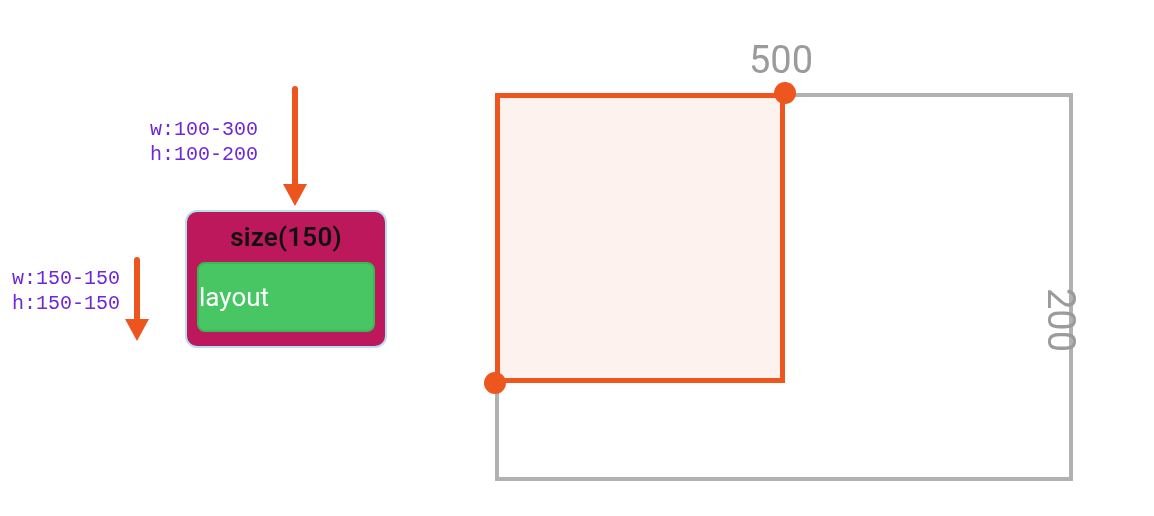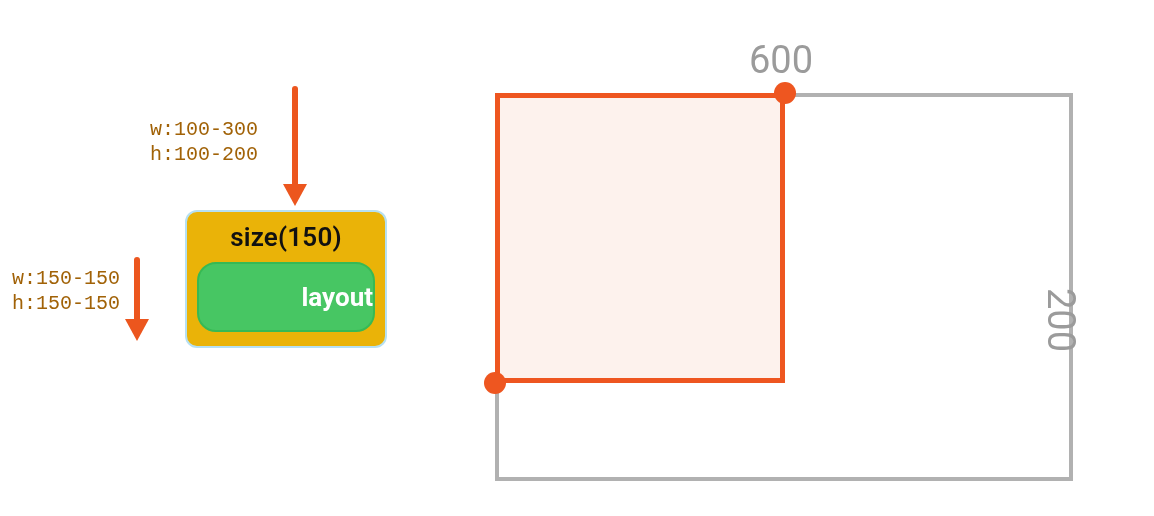--- a/index.html
+++ b/index.html
@@ -48,61 +48,61 @@
   #arrow-top { left: 286px; top: 86px; height: 120px; }
   #arrow-top .shaft { top: 0; height: 100px; }
   #arrow-top .head  { top: 98px; }
   
   #arrow-bottom { left: 128px; top: 257px; height: 84px; }
   #arrow-bottom .shaft { top: 0; height: 64px; }
   #arrow-bottom .head  { top: 62px; }
 
   .constraint-label {
     position: absolute;
-    color: #a16207;
+    color: #6d28d9;
     font-size: 20px;
     line-height: 1.25;
     text-align: left;
     white-space: pre;
   }
   #lbl-top    { left: 150px; top: 117px; }
   #lbl-bottom { left:   12px; top: 266px; }
 
   
   .node-size {
     position: absolute;
     left: 185px;
     top: 210px;
     width: 202px;
     height: 138px;
-    background: #eab308;
+    background: #be185d;
     border: 2px solid #b6e0f2;
     border-radius: 12px;
     box-sizing: border-box;
     padding: 8px 10px 10px 10px;
   }
   .node-size .title {
     text-align: center;
     font-size: 26px;
     font-weight: 600;
     color: #111;
     margin: 2px 0 10px 0;
     letter-spacing: 0.2px;
   }
   .node-layout {
     background: #47c663;
     border: 2px solid #37b954;
-    border-radius: 19px;
+    border-radius: 8px;
     height: 66px;
     display: flex;
     align-items: center;
-    justify-content: flex-end;
+    justify-content: flex-start;
     color: #ffffff;
     font-size: 26px;
-    font-weight: 700;
+    font-weight: 400;
   }
 
   
   .canvas {
     position: absolute;
     left: 495px;
     top: 20px;
     width: 640px;
     height: 480px;
   }
@@ -182,15 +182,15 @@
   <div id="lbl-bottom" class="constraint-label mono">w:150-150
 h:150-150</div>
 </div>
 
 <div class="canvas">
   <div class="outer-box"></div>
   <div class="inner-box"></div>
   <div id="dot-tr" class="dot"></div>
   <div id="dot-bl" class="dot"></div>
 
-  <div id="dim-w" class="dim">600</div>
+  <div id="dim-w" class="dim">500</div>
   <div id="dim-h" class="dim">200</div>
 </div>
 
 </body></html>

